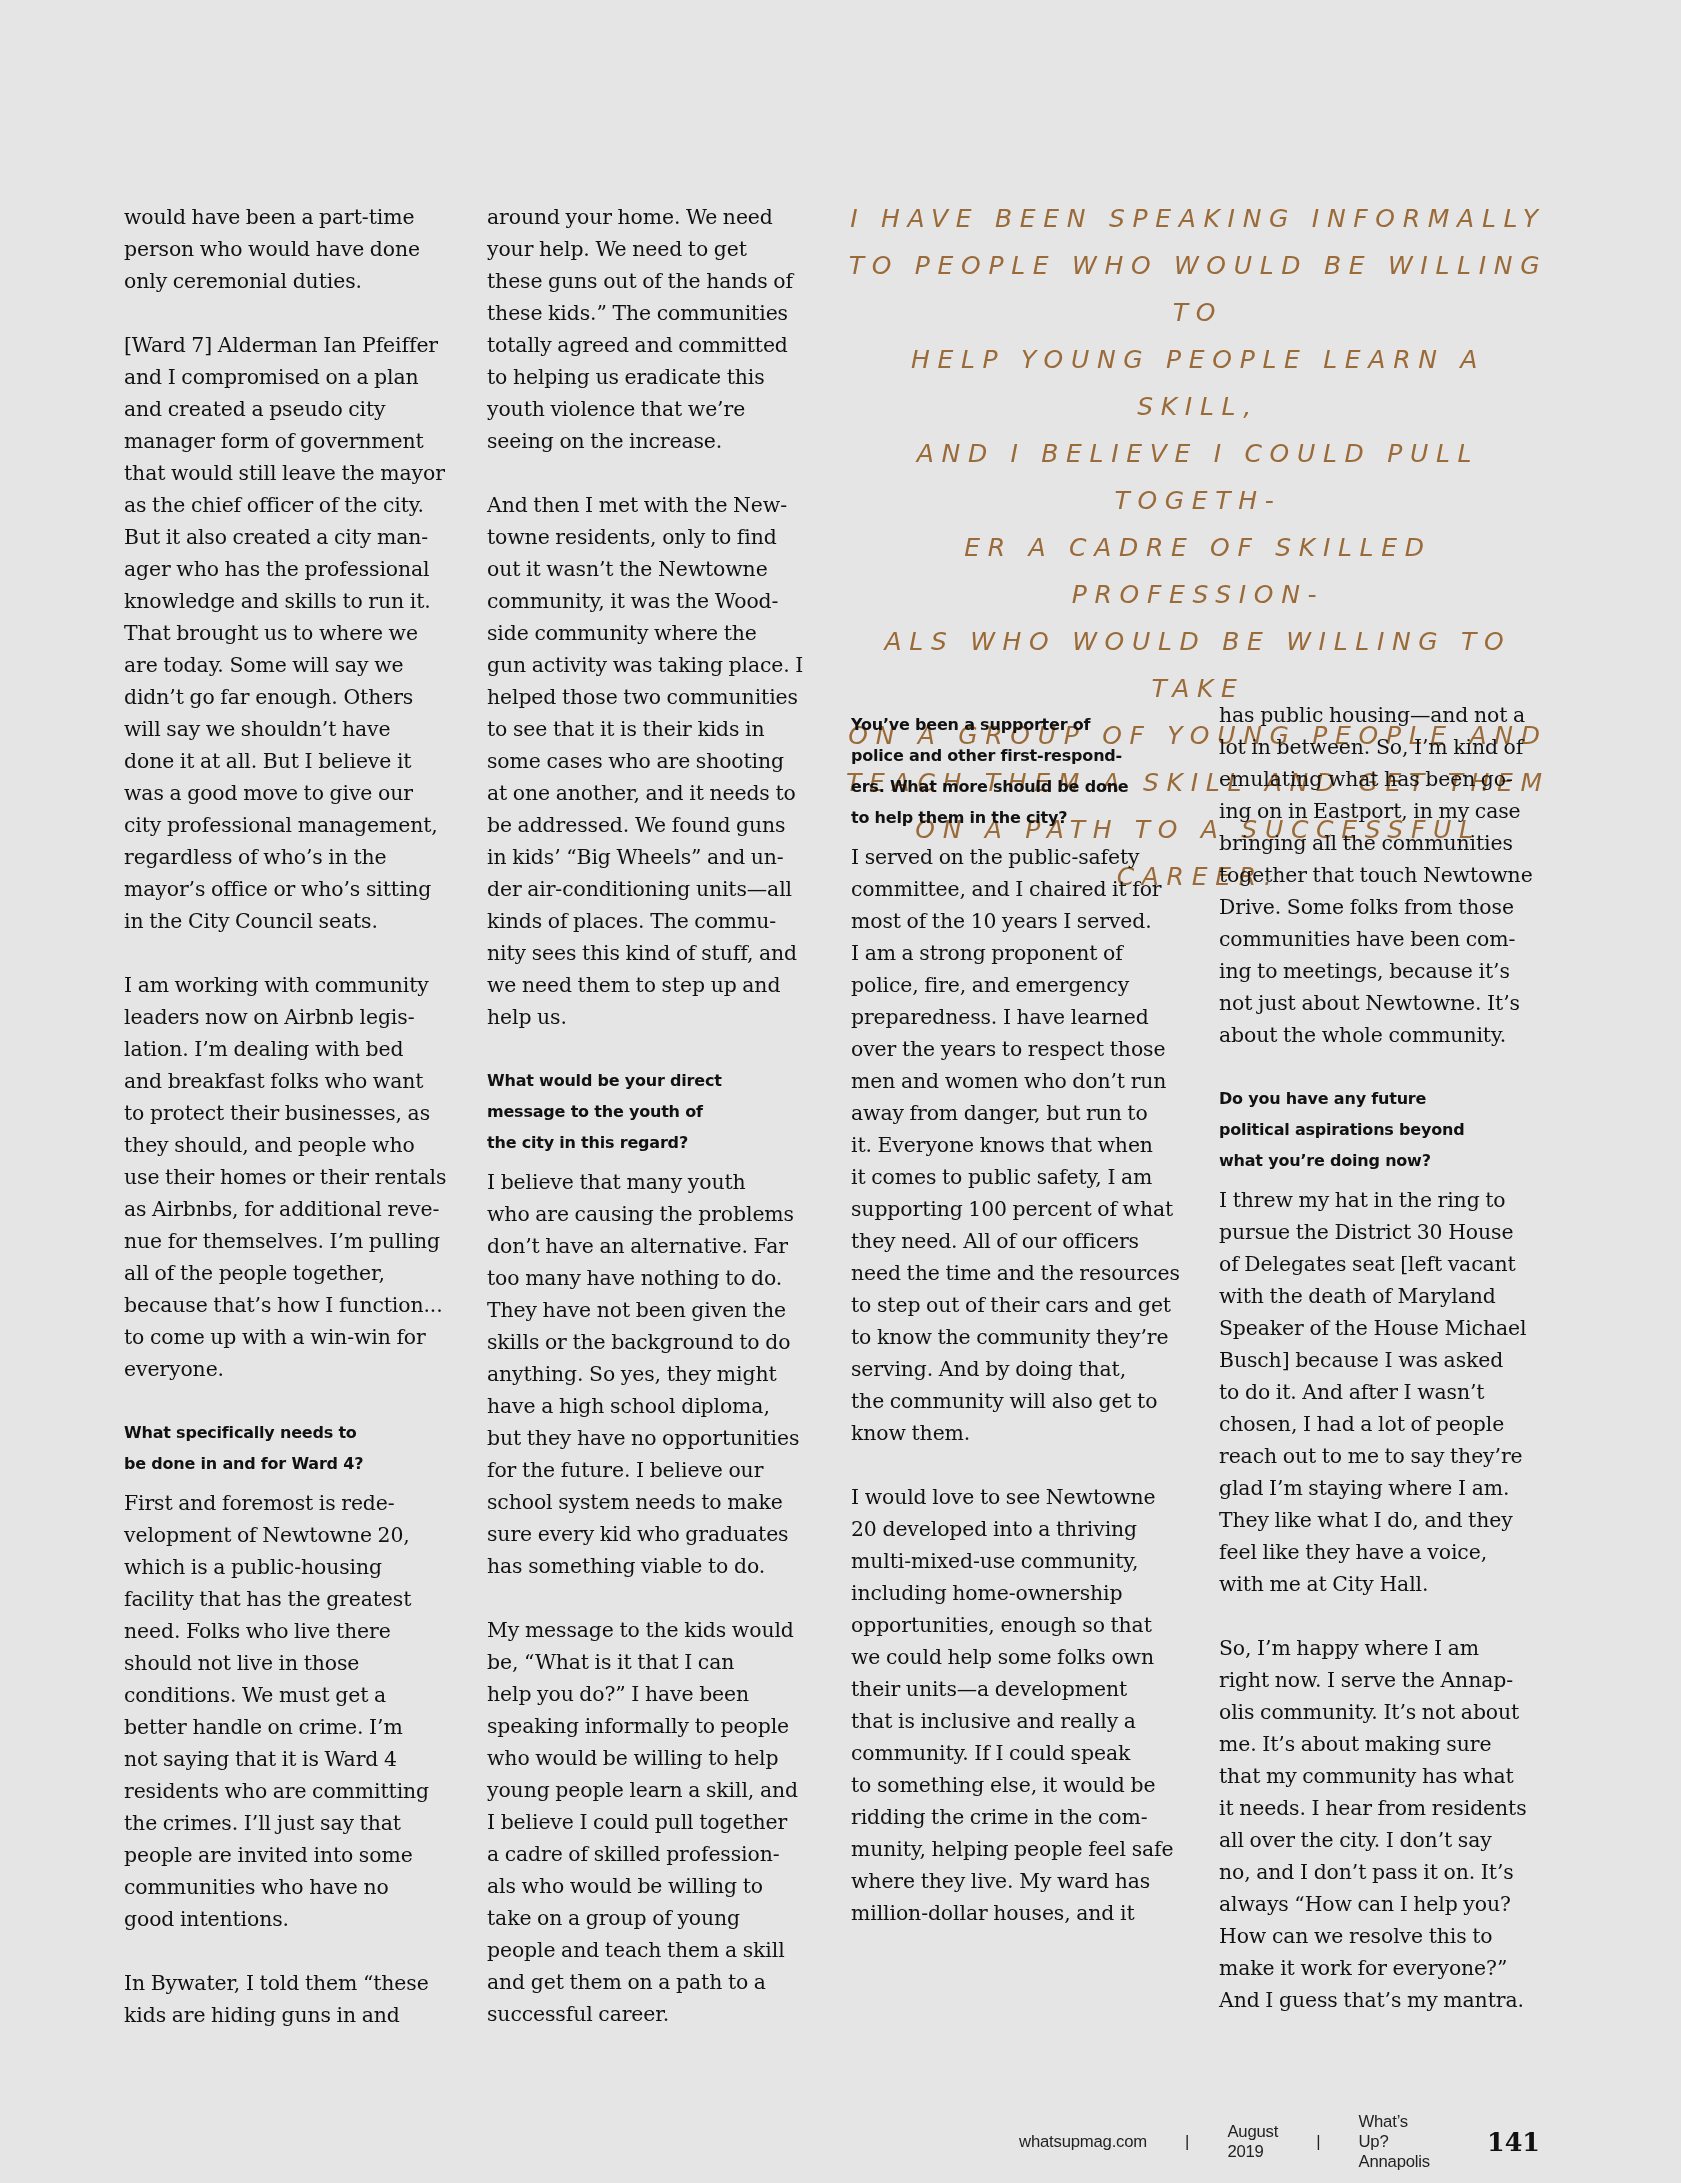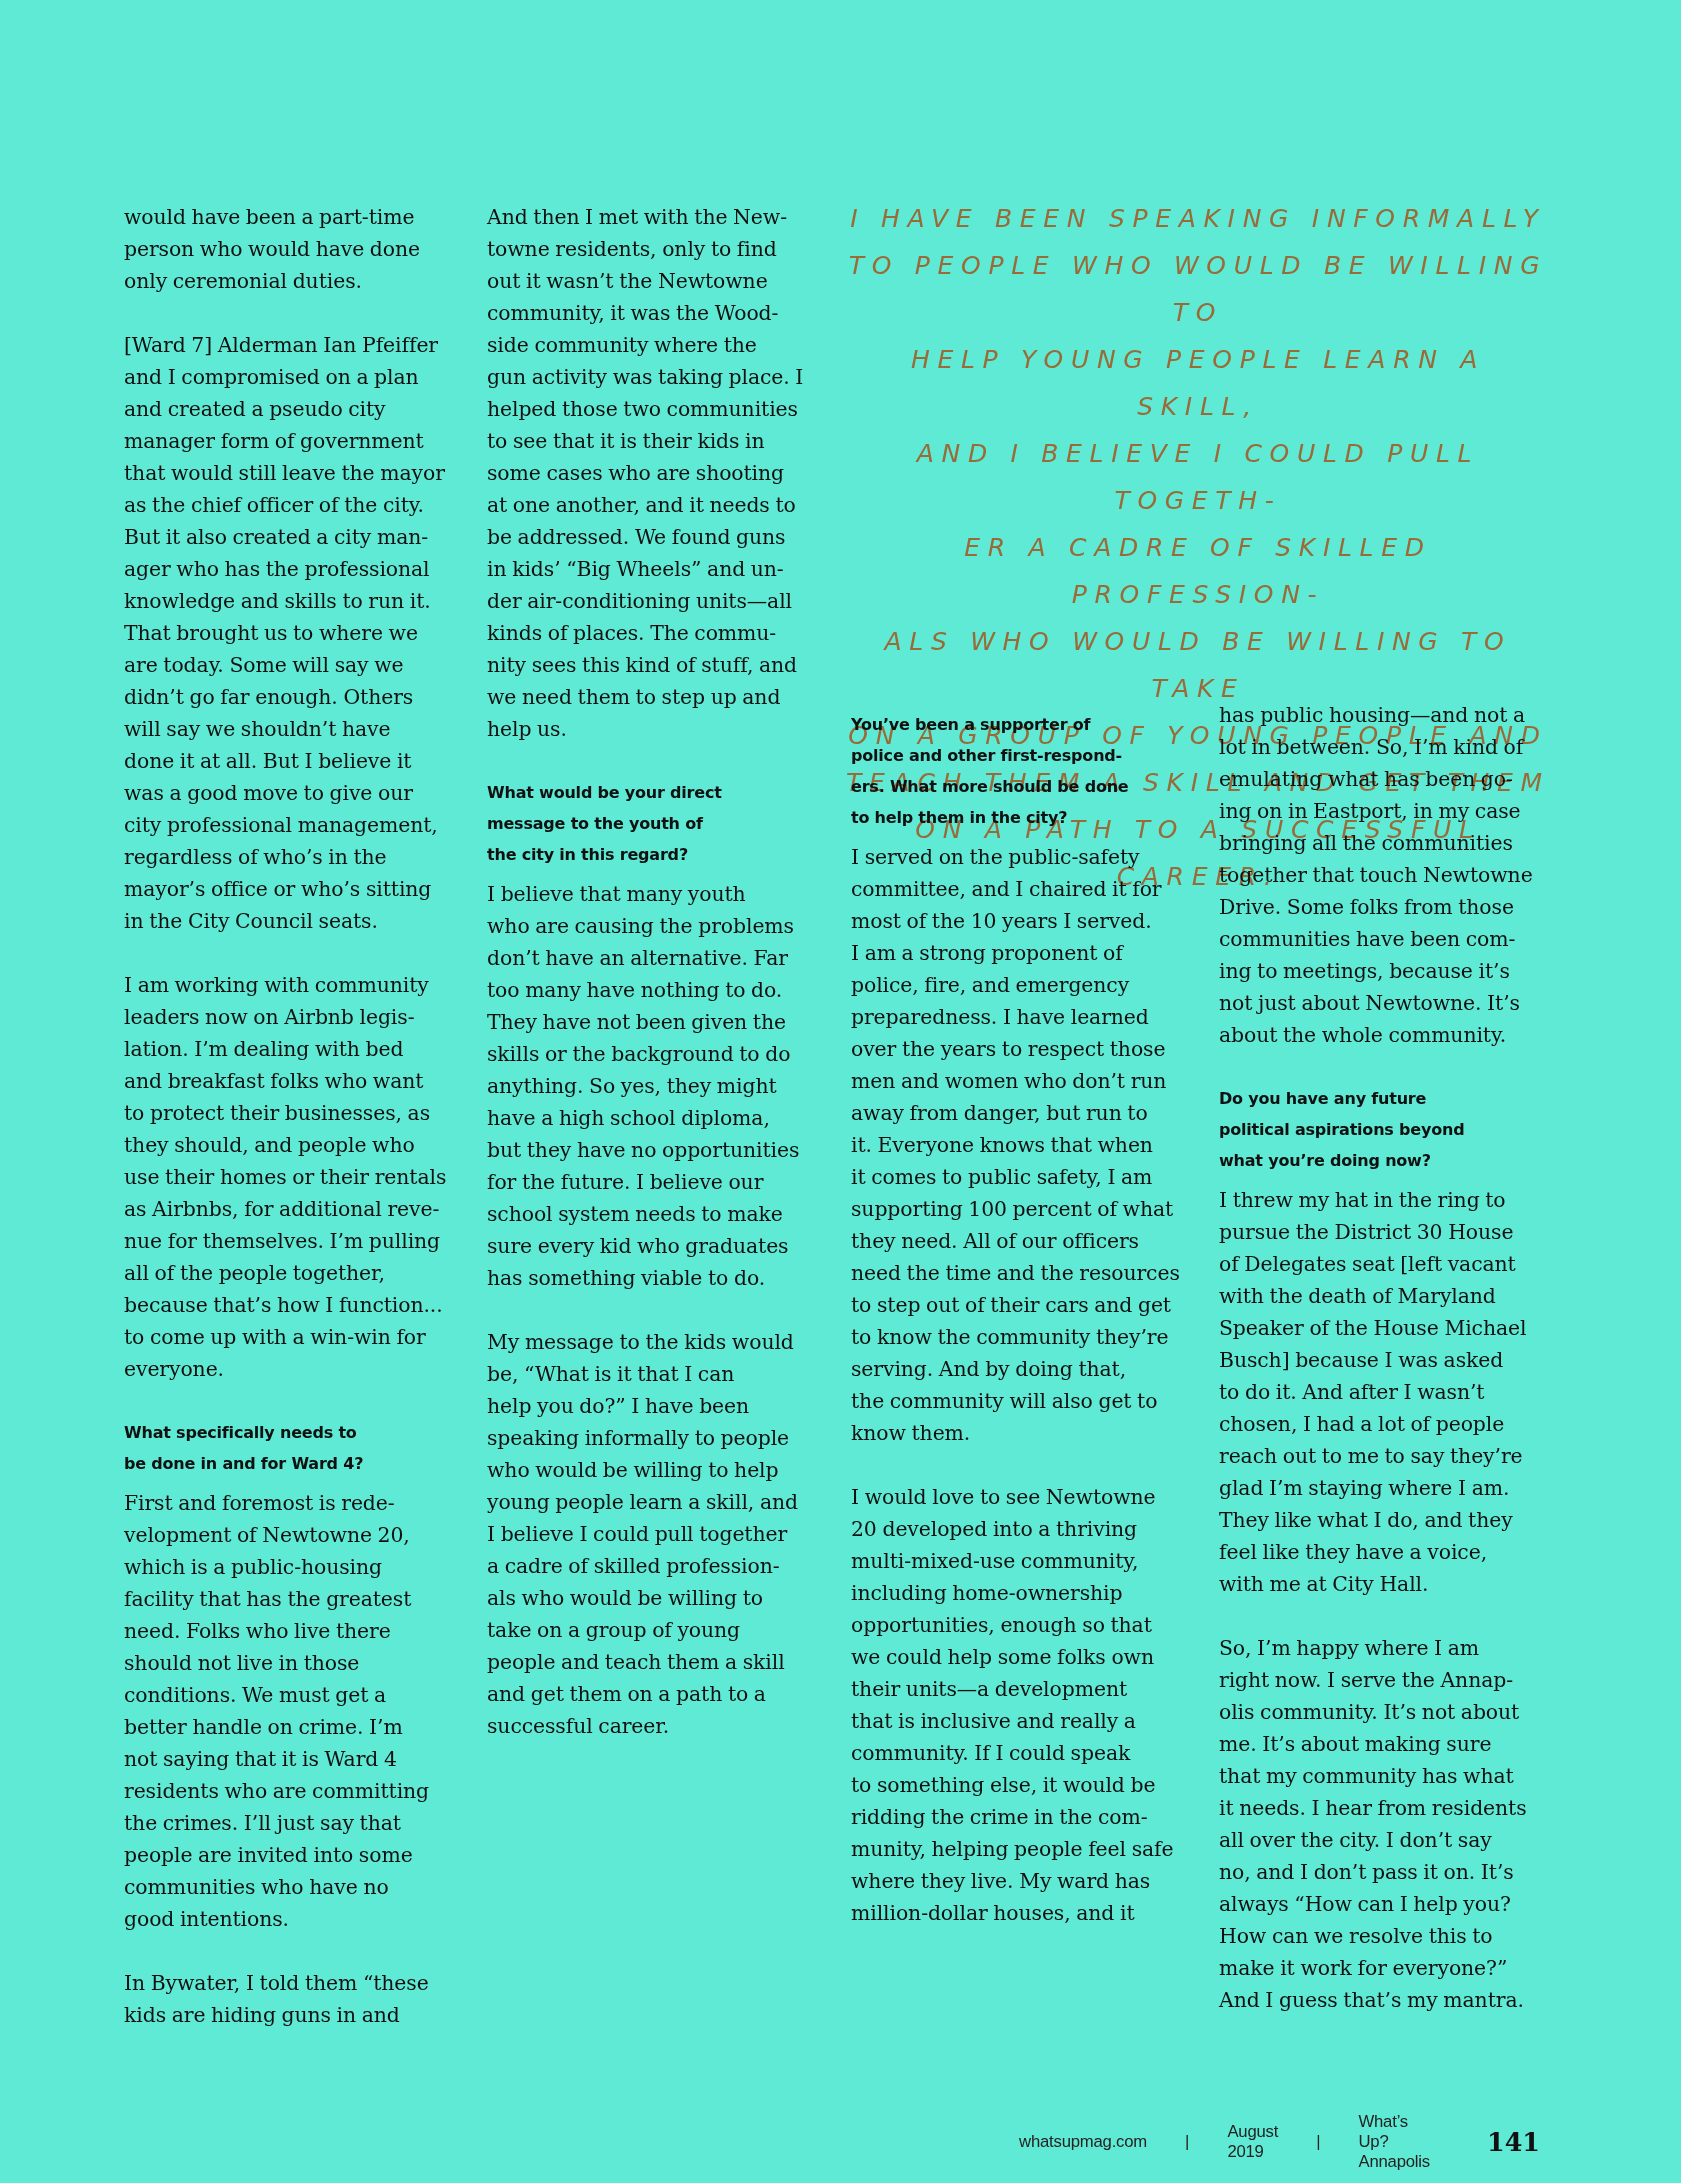--- a/index.html
+++ b/index.html
@@ -1,17 +1,17 @@
 <!DOCTYPE html>
 <html style="font-size:10.7px"><head>
 <meta charset="utf-8">
 <style>
   html, body { margin: 0; padding: 0; background: #ffffff; }
   body { width: 1681px; height: 2183px; position: relative; overflow: hidden; }
-  .page { position: absolute; left: 0; top: 0; width: 1681px; height: 2183px; background: #5eead4; }
+  .page { position: absolute; left: 0; top: 0; width: 1681px; height: 2183px; background: #e5e5e5; }
   .col { position: absolute; color: #111; }
   .col-1 { left: 124px; top: 201px; width: 335px; }
   .col-2 { left: 487px; top: 201px; width: 328px; }
   .col-3 { left: 851px; top: 699px; width: 341px; }
   .col-4 { left: 1219px; top: 699px; width: 328px; }
   .para {
     font-family: "DejaVu Serif", "Liberation Serif", serif;
     font-size: 20.4px;
     line-height: 32px;
     margin: 0 0 32px 0;
@@ -121,20 +121,28 @@
 residents who are committing
 the crimes. I’ll just say that
 people are invited into some
 communities who have no
 good intentions.</p>
     <p class="para tight">In Bywater, I told them “these
 kids are hiding guns in and</p>
   </div>
 
   <div class="col col-2">
+    <p class="para">around your home. We need
+your help. We need to get
+these guns out of the hands of
+these kids.” The communities
+totally agreed and committed
+to helping us eradicate this
+youth violence that we’re
+seeing on the increase.</p>
     <p class="para">And then I met with the New-
 towne residents, only to find
 out it wasn’t the Newtowne
 community, it was the Wood-
 side community where the
 gun activity was taking place. I
 helped those two communities
 to see that it is their kids in
 some cases who are shooting
 at one another, and it needs to

